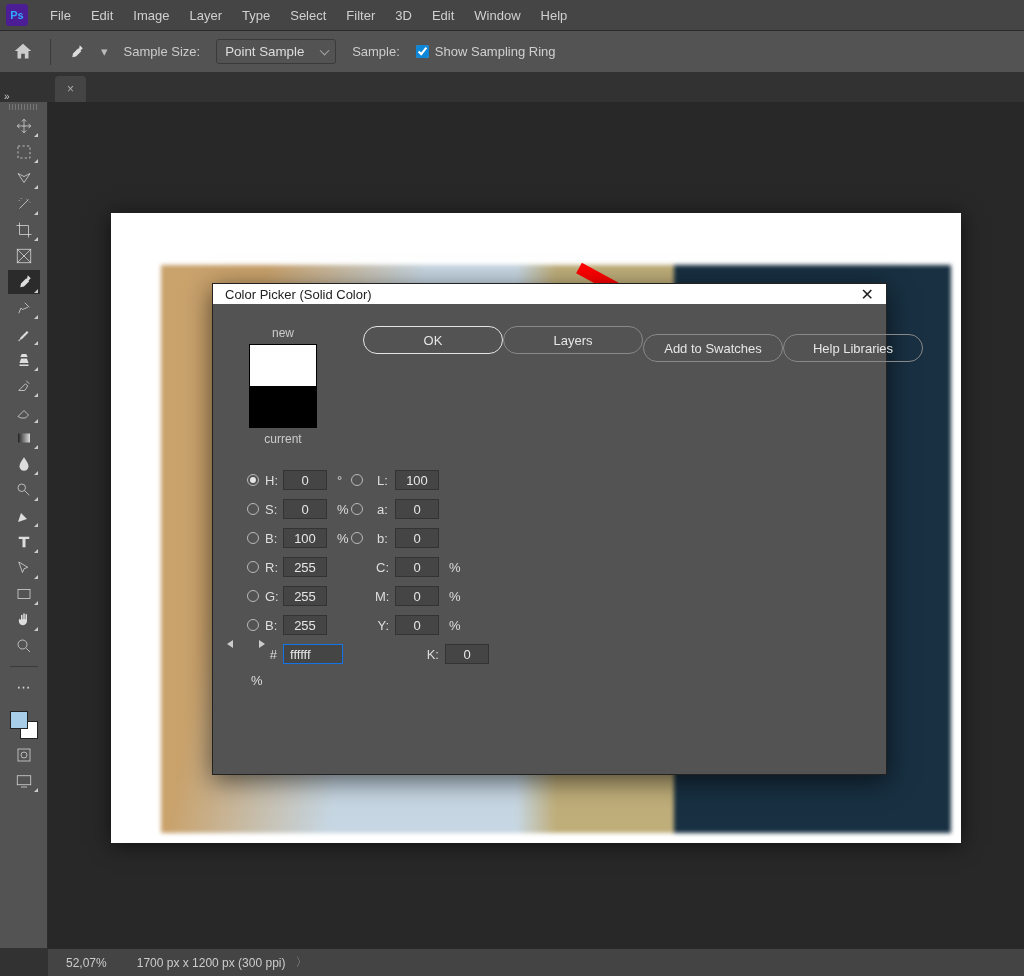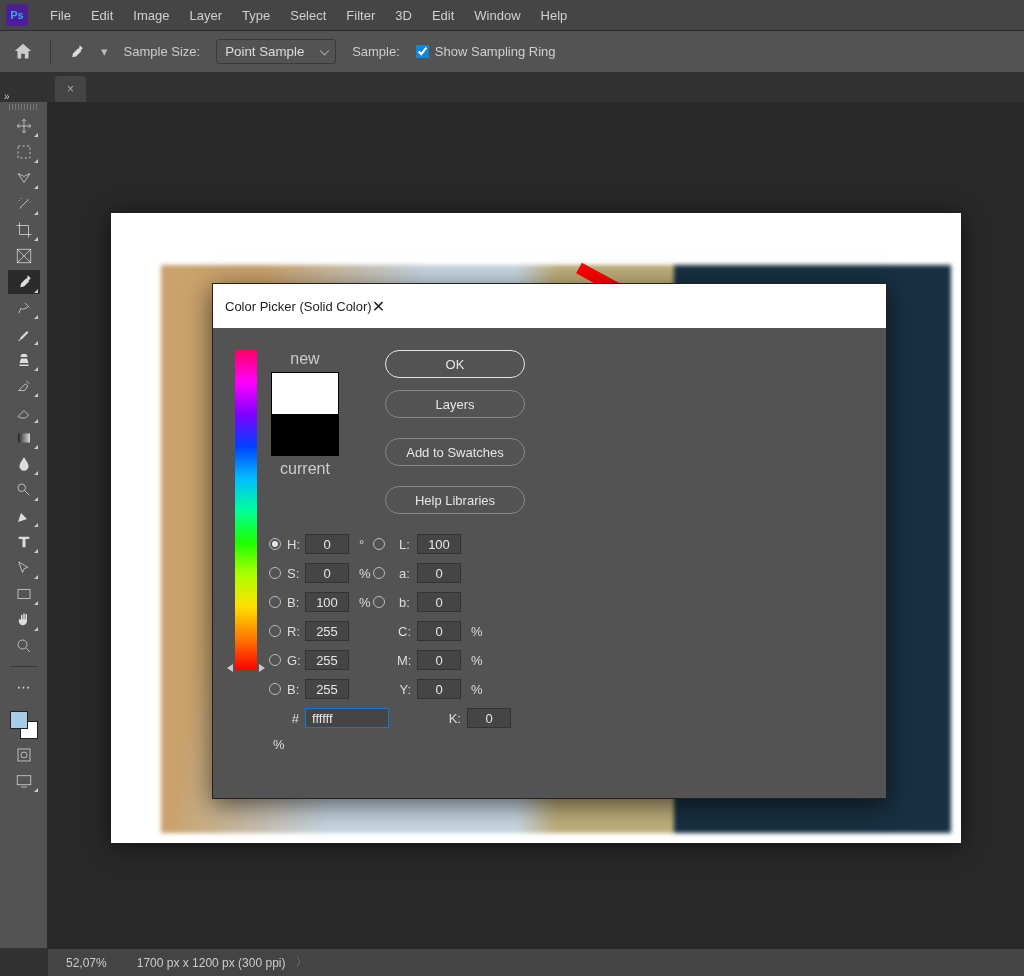--- a/index.html
+++ b/index.html
@@ -43,39 +43,39 @@
 .paper{background:#fff;width:850px;height:630px;box-shadow:0 2px 20px rgba(0,0,0,.6);position:relative;overflow:hidden;margin-top:6px}
 .photo{position:absolute;left:50px;top:52px;right:10px;bottom:10px;background:
  linear-gradient(100deg,#c9a26c 0 12%,rgba(0,0,0,0) 30%),
  linear-gradient(90deg,#c6d6e2 0 45%,#bfae7a 50% 65%,#183042 65% 100%),
  radial-gradient(circle at 40% 10%,#fff 0 10%,transparent 12%);
  filter:blur(2px)
 }
 
 
 .dlg{position:absolute;left:212px;top:283px;width:675px;background:#fff;border:1px solid #222;box-shadow:0 6px 24px rgba(0,0,0,.6)}
-.dlg .title{height:44px;display:flex;align-items:center;padding:0 12px;color:#222}
+.dlg .title{height:20px;display:flex;align-items:center;justify-content:space-between;padding:0 12px;color:#222}
 .dlg .title .x{font-size:16px;cursor:pointer}
 .dlg .body{background:#535353;padding:22px 18px 18px;display:flex;gap:12px;height:470px}
 .satbox{width:330px;height:320px;background:linear-gradient(to top,#000,transparent),linear-gradient(to right,#fff,#ff0000);position:relative;border:1px solid #333}
 .satbox .ring{position:absolute;left:-3px;top:-3px;width:10px;height:10px;border:1px solid #000;border-radius:50%;box-shadow:0 0 0 1px #fff inset}
 .huebar{width:22px;height:320px;background:linear-gradient(to bottom,#ff0066 0%,#ff00ff 10%,#8000ff 20%,#0040ff 30%,#00bcff 40%,#00ff9c 50%,#1bff00 60%,#aaff00 70%,#ffe100 80%,#ff7a00 90%,#ff0000 100%);position:relative;margin-left:4px}
 .huebar .ind{position:absolute;left:-8px;bottom:0;width:38px;height:6px;display:flex;justify-content:space-between}
 .huebar .ind span{width:0;height:0;border-top:4px solid transparent;border-bottom:4px solid transparent}
 .huebar .ind .l{border-left:6px solid #ccc}
 .huebar .ind .r{border-right:6px solid #ccc}
 
 .fields{flex:1;display:flex;flex-direction:column;position:relative}
-.btncol{display:flex;flex-direction:column;gap:12px;margin-top:0;margin-left:18px}
+.btncol{display:flex;flex-direction:row;gap:0;margin-top:0;margin-left:18px}
 .gbtn{width:140px;height:28px;border:1px solid #888;border-radius:14px;background:transparent;color:#e6e6e6;cursor:pointer;font-size:13px}
 .gbtn.primary{border:1.5px solid #e4e4e4}
 
 .prevwrap{display:flex;gap:28px}
 .neccur{display:flex;flex-direction:column;align-items:center;margin-left:2px}
-.neccur .lbl{color:#ccc;font-size:16px;margin-bottom:4px}
+.neccur .lbl{color:#ccc;font-size:12px;margin-bottom:4px}
 .swprev{width:68px;height:84px;border:1px solid #000}
 .swprev .half{height:50%}
 .swprev .new{background:#fff}
 .swprev .cur{background:#000}
 
 .numgrid{display:grid;grid-template-columns:16px 20px 50px 18px 24px 20px 50px 18px;row-gap:9px;align-items:center;margin-top:20px;color:#ddd;font-size:13px}
 .radio{width:12px;height:12px;border:1px solid #b9b9b9;border-radius:50%;display:inline-block;position:relative;margin-right:4px;cursor:pointer}
 .radio.sel::after{content:"";position:absolute;inset:2px;border-radius:50%;background:#e6e6e6}
 .numgrid input{width:44px;height:20px;background:#454545;color:#e6e6e6;border:1px solid #333;text-align:center;font-size:13px}
 .numgrid .unit{color:#ddd;padding-left:4px}
@@ -389,21 +389,21 @@
           <span class="lab">B:</span>
           <input value="255" style="">
           <span></span>
         <span></span>
           <span class="rt">Y:</span>
           <input value="0" style="">
           <span class="unit">%</span>
 
         <span></span>
           <span class="rt">#</span>
-          <input style="width: 84px; border: 1px solid rgb(20, 115, 230); grid-column: 3 / 5; text-align: left; padding: 0px 6px;" value="ffffff">
+          <input style="width: 60px; border: 1px solid rgb(20, 115, 230); grid-column: 3 / 5; text-align: left; padding: 0px 6px;" value="ffffff">
           <span></span>
         <span></span>
           <span class="rt">K:</span>
           <input value="0" style="">
           <span class="unit">%</span>
       </div>
     </div>
   </div>
 </div>
 

